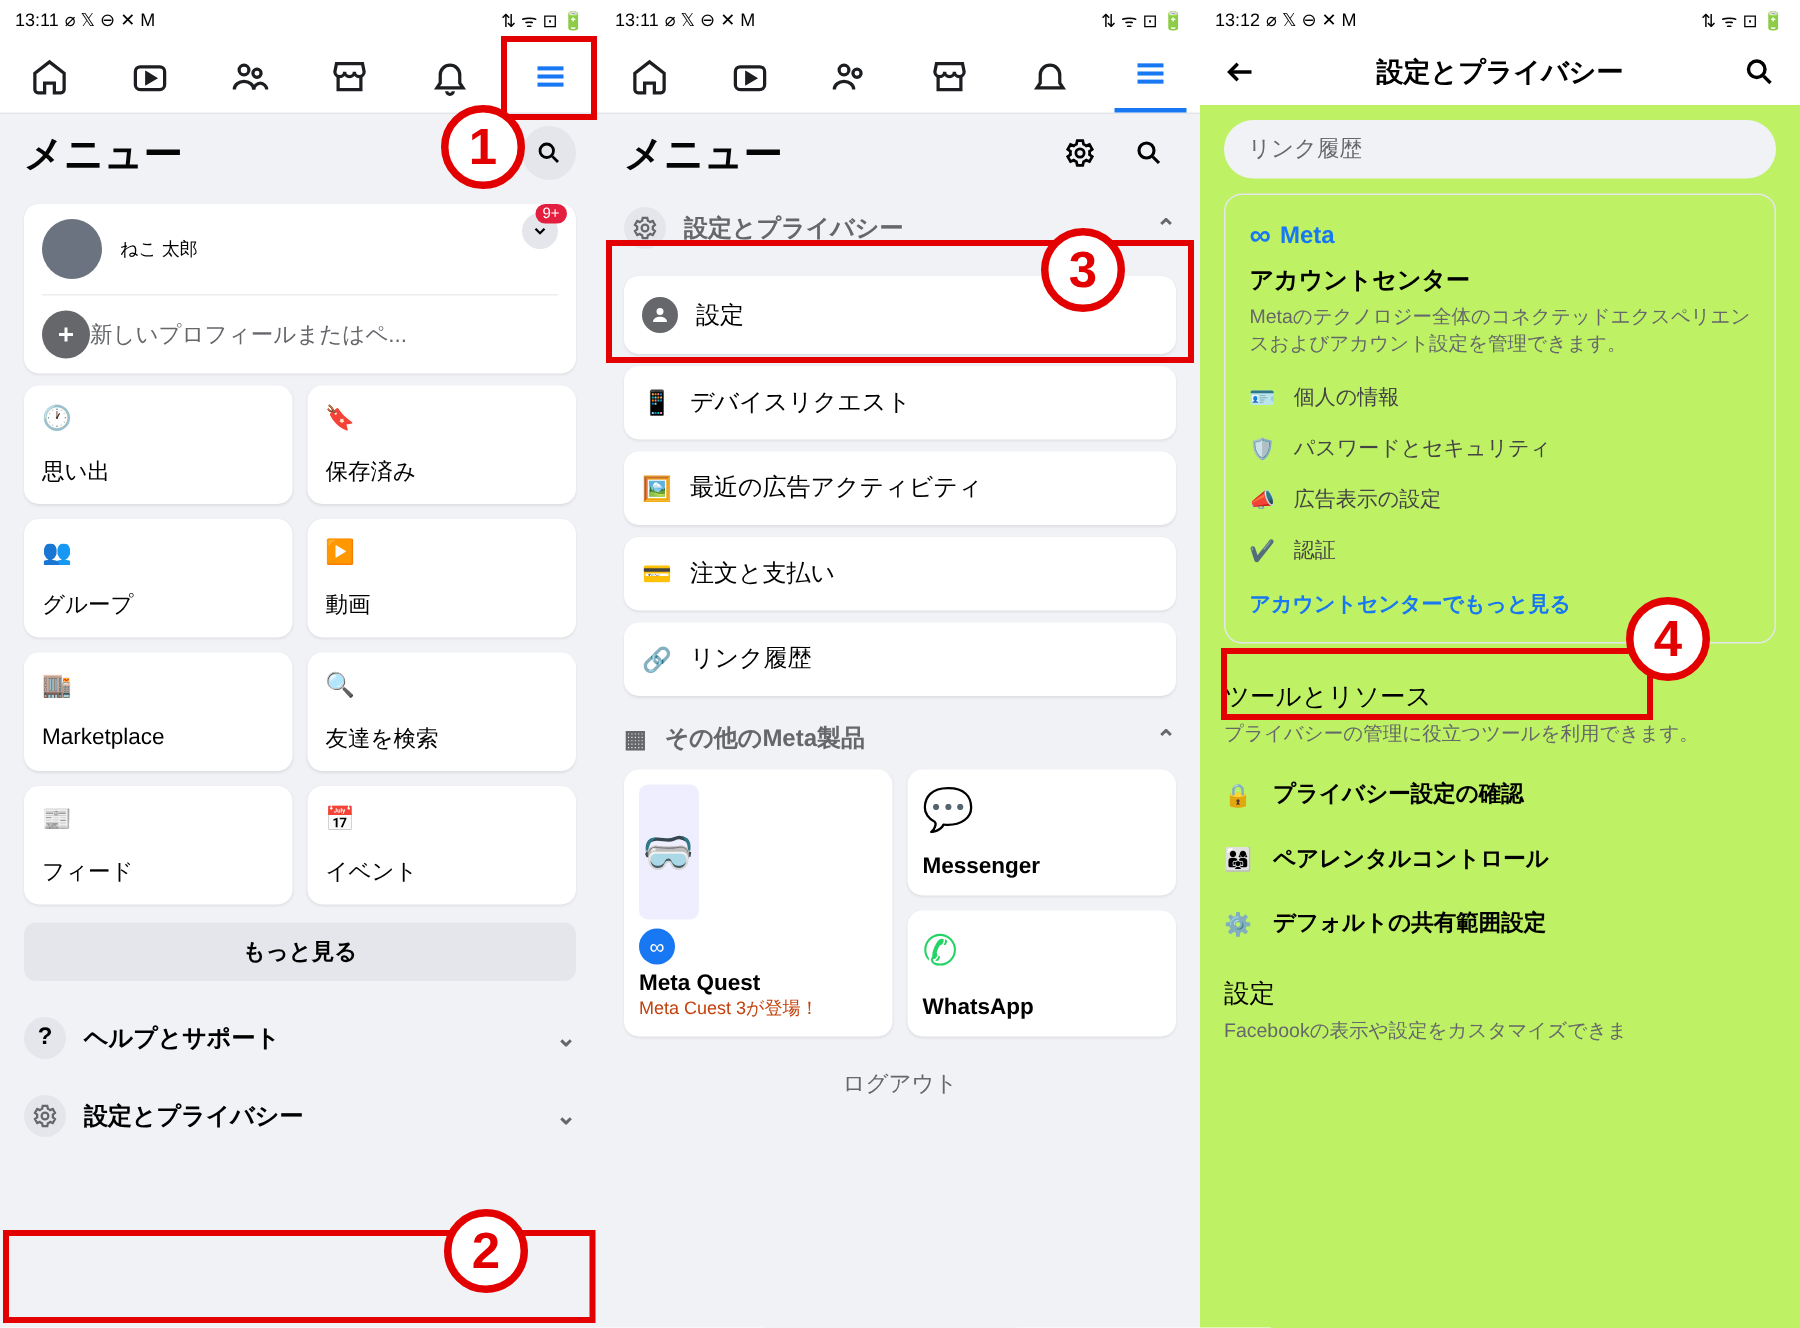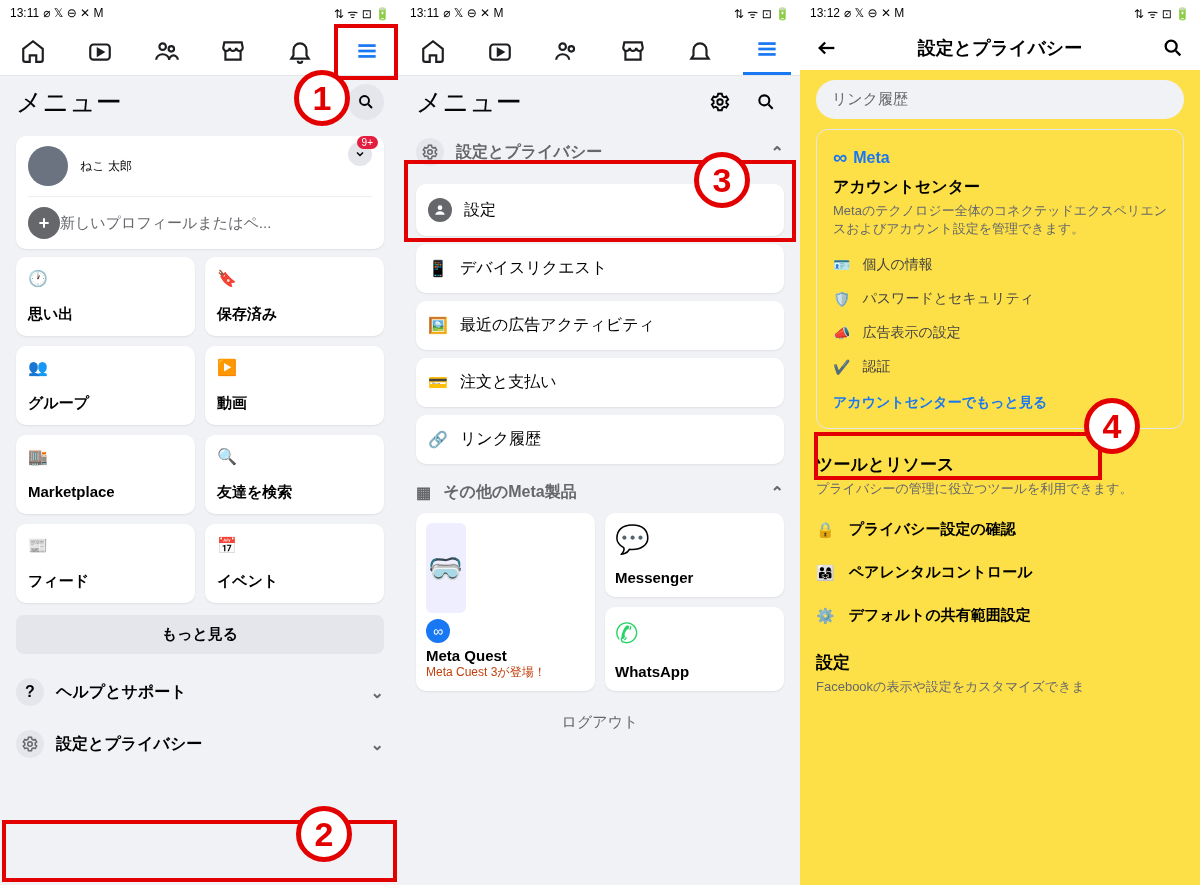--- a/index.html
+++ b/index.html
@@ -1,39 +1,39 @@
 <!DOCTYPE html>
 <html><head>
 <meta charset="utf-8">
 <style>
   * { box-sizing: border-box; margin: 0; padding: 0; }
   body { font-family: -apple-system, "Helvetica Neue", Arial, sans-serif; background: #fff; width: 1200px; height: 885px; display: flex; overflow: hidden; }
   .panel { width: 400px; height: 885px; background: #f0f2f5; position: relative; overflow: hidden; }
-  .panel3 { background: #fde047; }
+  .panel3 { background: #bef264; }
   .statusbar { height: 26px; display: flex; justify-content: space-between; align-items: center; padding: 0 10px; font-size: 12px; color: #000; background: #fff; }
   .statusbar .left, .statusbar .right { display: flex; gap: 4px; align-items: center; }
   .tabbar { height: 50px; display: flex; justify-content: space-around; align-items: center; background: #fff; border-bottom: 1px solid #e4e6eb; }
   .tabbar .tab { width: 48px; height: 48px; display: flex; align-items: center; justify-content: center; color: #1c1e21; }
   .tabbar .tab.active { color: #1877f2; border-bottom: 3px solid #1877f2; }
   .header-row { display: flex; align-items: center; justify-content: space-between; padding: 8px 16px; }
-  .title { font-size: 26px; font-weight: 400; color: #050505; }
+  .title { font-size: 26px; font-weight: 700; color: #050505; }
   .circle-btn { width: 36px; height: 36px; border-radius: 50%; background: #e4e6eb; display: flex; align-items: center; justify-content: center; }
   .profile-card { background: #fff; border-radius: 10px; margin: 8px 16px; padding: 10px 12px; box-shadow: 0 1px 2px rgba(0,0,0,.08); }
   .profile-row { display: flex; align-items: center; gap: 12px; position: relative; }
   .avatar { width: 40px; height: 40px; border-radius: 50%; background: #6b7280; }
   .profile-name { font-weight: 400; font-size: 12px; }
   .badge { position: absolute; right: 0; top: -4px; }
   .badge-count { background: #e41e3f; color:#fff; border-radius: 999px; font-size: 10px; padding: 1px 5px; position: absolute; top: -6px; right: -6px; }
   .chev-btn { width: 24px; height: 24px; border-radius: 50%; background: #e4e6eb; display:flex; align-items:center; justify-content:center; }
   .add-row { display:flex; align-items:center; gap:0; padding: 10px 0 0 0; border-top: 1px solid #eee; margin-top:10px;}
   .plus-btn { width:32px; height:32px; border-radius:50%; background:#65676b; display:flex; align-items:center; justify-content:center; color:#fff;}
   .shortcut-grid { display:grid; grid-template-columns:1fr 1fr; gap:10px; padding: 0 16px; }
   .shortcut { background:#fff; border-radius:10px; padding:12px; box-shadow:0 1px 2px rgba(0,0,0,.08); }
   .shortcut .ic { width:28px; height:28px; margin-bottom:8px; }
-  .shortcut .lbl { font-size:15px; font-weight:700; }
+  .shortcut .lbl { font-size:15px; font-weight:400; }
   .more-btn { margin:12px 16px; background:#e4e6eb; border-radius:8px; text-align:center; padding:10px; font-weight:600; font-size:15px;}
   .menu-list-item { display:flex; align-items:center; gap:12px; padding:12px 16px; font-size:16px; font-weight:600;}
   .menu-list-item .right-chev { margin-left:auto; color:#65676b; }
   .gear-ic { width:28px; height:28px; border-radius:50%; background:#e4e6eb; display:flex; align-items:center; justify-content:center;}
   .redbox { position:absolute; border:4px solid #e30000; pointer-events:none; }
   .redcircle { position:absolute; border:5px solid #e30000; border-radius:50%; background:#fff; display:flex; align-items:center; justify-content:center; color:#e30000; font-weight:800; font-size:34px; pointer-events:none;}
   
   .menu-card { background:#fff; border-radius:10px; margin:8px 16px; padding:14px 12px; box-shadow:0 1px 2px rgba(0,0,0,.08); display:flex; align-items:center; gap:12px; font-size:16px; font-weight:500;}
   .menu-section { display:flex; align-items:center; gap:12px; padding:10px 16px; font-weight:600; font-size:16px; color:#65676b;}
   .menu-section .right-chev { margin-left:auto; }
@@ -46,21 +46,21 @@
   
   .p3-header { display:flex; align-items:center; padding:10px 16px; gap:12px; background:#fff;}
   .p3-title { flex:1; text-align:center; font-size:18px; font-weight:700;}
   .search-box { margin:10px 16px; background:#f0f2f5; border-radius:999px; padding:10px 16px; color:#65676b; font-size:15px;}
   .p3-card { margin:10px 16px; border:1px solid #e4e6eb; border-radius:12px; padding:16px;}
   .meta-logo { display:flex; align-items:center; gap:6px; color:#1877f2; font-weight:700;}
   .p3-card h3 { font-size:16px; font-weight:700; margin:8px 0 4px;}
   .p3-card .desc { font-size:13px; color:#65676b; margin-bottom:10px;}
   .p3-item { display:flex; align-items:center; gap:12px; padding:8px 0; font-size:14px; color:#444;}
   .p3-link { color:#1877f2; font-size:14px; font-weight:600; padding:10px 0 0;}
-  .p3-section-title { font-size:17px; font-weight:700; padding:14px 16px 4px;}
+  .p3-section-title { font-size:17px; font-weight:400; padding:14px 16px 4px;}
   .p3-section-desc { font-size:13px; color:#65676b; padding:0 16px 10px;}
   .p3-row { display:flex; align-items:center; gap:14px; padding:12px 16px; font-size:15px; font-weight:600;}
   svg { display:block; }
   .ic-blue { color:#1877f2; }
 </style>
 </head>
 <body>
 
 <div class="panel">
   <div class="statusbar">

